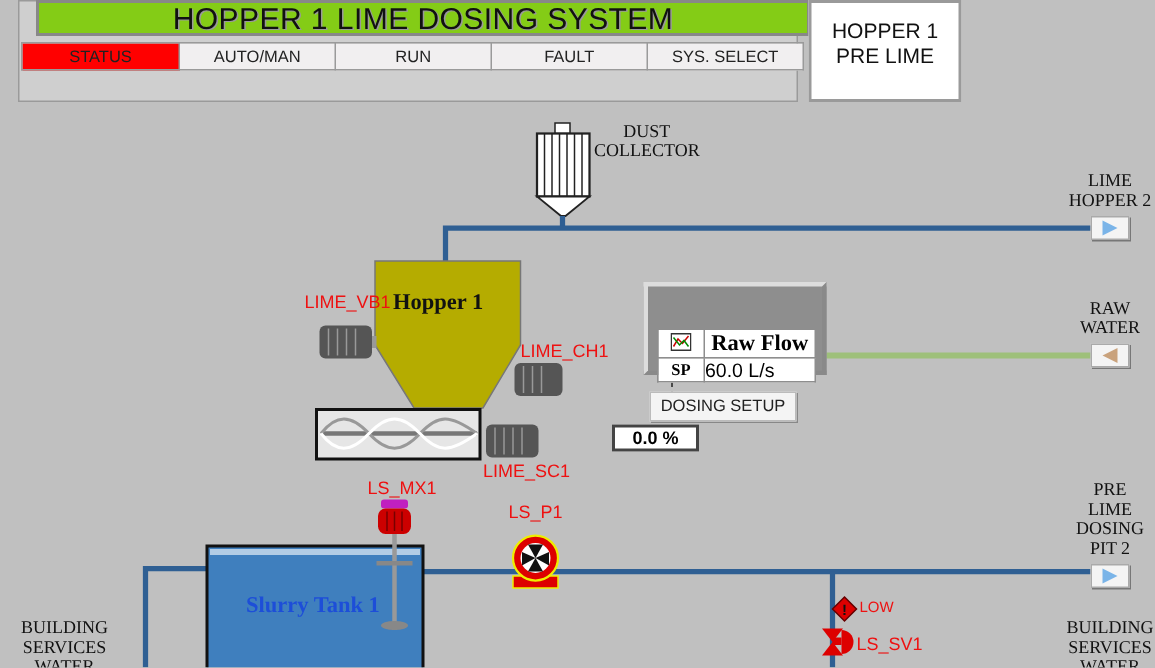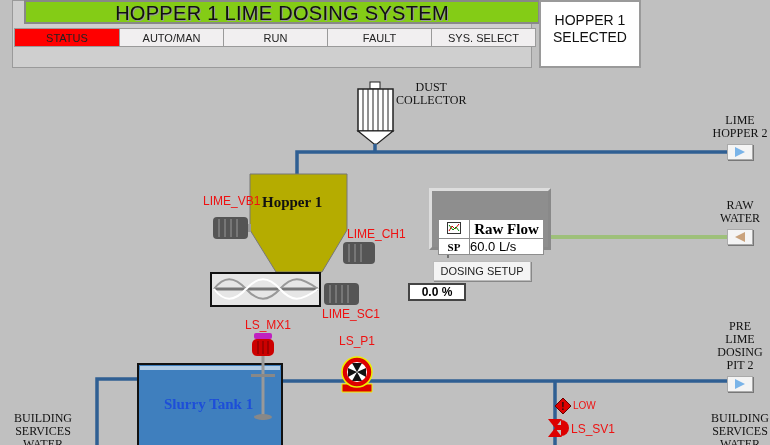--- a/index.html
+++ b/index.html
@@ -39,21 +39,21 @@
     <td class="status" style="width:104px">STATUS</td>
     <td style="width:103px">AUTO/MAN</td>
     <td style="width:103px">RUN</td>
     <td style="width:103px">FAULT</td>
     <td style="width:103px">SYS. SELECT</td>
   </tr>
 </tbody>
   </table>
 <div id="sel" class="abs">
   <div>HOPPER 1</div>
-  <div>SELECTED</div>
+  <div>PRE LIME</div>
 </div>
 
 <svg class="abs" style="left:0;top:0" width="770" height="445">
 
   <g>
     <rect x="370" y="82" width="10" height="7" fill="#fff" stroke="#222"></rect>
     <rect x="358" y="89" width="35" height="42" fill="#fff" stroke="#222" stroke-width="1.5"></rect>
     <g stroke="#222">
       <line x1="363" y1="89" x2="363" y2="131"></line>
         <line x1="368" y1="89" x2="368" y2="131"></line>

